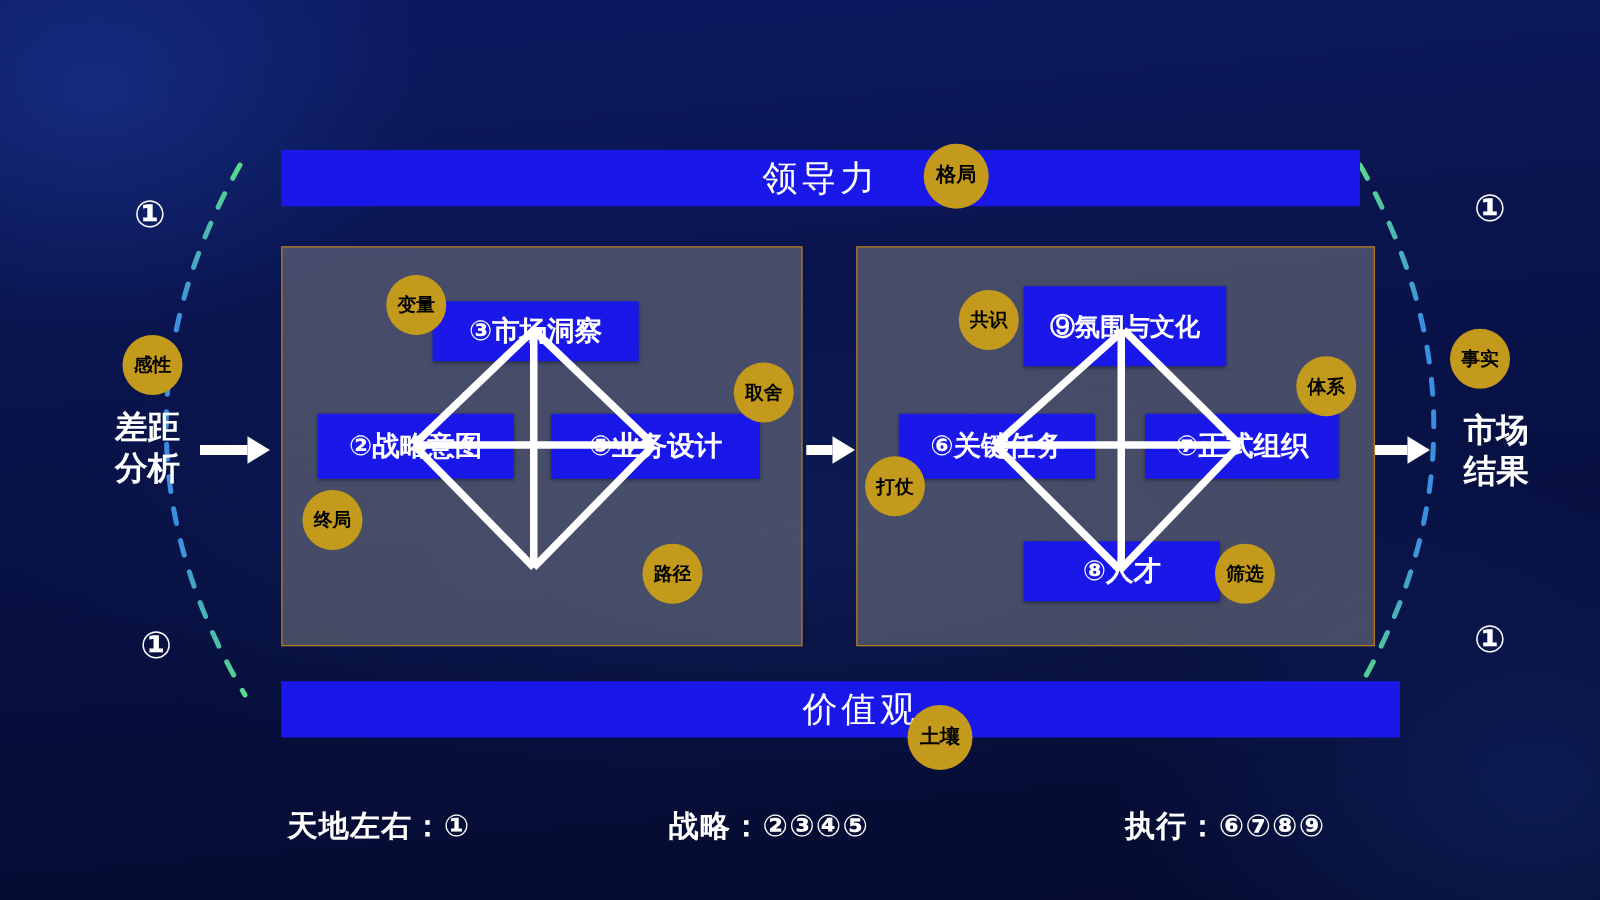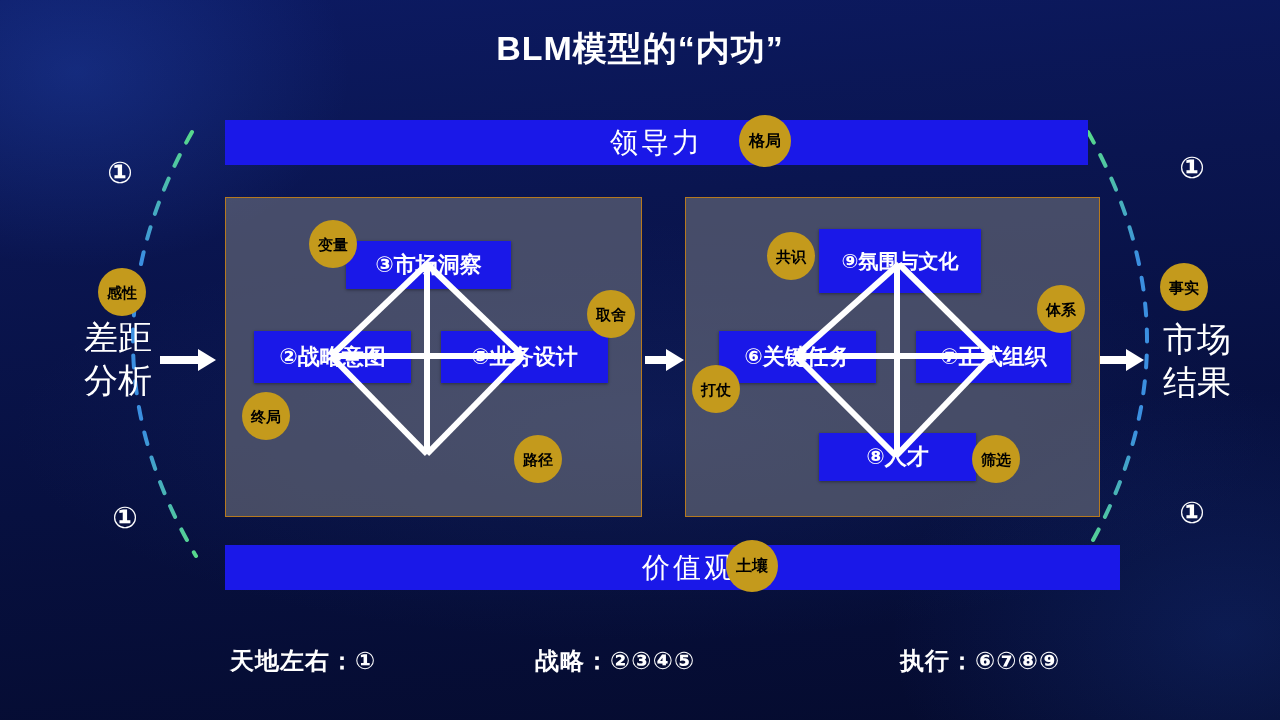--- a/index.html
+++ b/index.html
@@ -21,30 +21,29 @@
   .panel{position:absolute;top:197px;height:318px;background:rgba(120,122,128,.55);
     border:1px solid #b5791f;z-index:1;}
   .node{position:absolute;background:#1a18e8;display:flex;align-items:center;
     justify-content:center;font-weight:bold;color:#fff;z-index:3;
     box-shadow:0 1px 3px rgba(0,0,0,.4);}
   .badge{position:absolute;width:48px;height:48px;border-radius:50%;background:#c49a1c;
     display:flex;align-items:center;justify-content:center;font-size:15px;font-weight:bold;
     color:#000000;z-index:4;line-height:1;}
   .abs-center{transform:translate(-50%,-50%);}
   .circ-num{position:absolute;font-size:30px;font-weight:bold;color:#fff;z-index:4;}
-  .side-label{position:absolute;font-size:34px;font-weight:normal;text-align:center;
+  .side-label{position:absolute;font-size:26px;font-weight:bold;text-align:center;
     line-height:1.25;white-space:pre-line;z-index:4;}
   .legend{position:absolute;top:645px;font-size:24px;font-weight:bold;z-index:4;letter-spacing:1px;}
 </style>
 </head>
 <body>
 
 <div class="stage">
 
-  <div class="title">BLM模型的“内功”</div>
 
   <svg class="connectors" width="1280" height="720" viewBox="0 0 1280 720">
     <defs>
       <linearGradient id="arcGrad" x1="0" y1="0" x2="0" y2="1">
         <stop offset="0" stop-color="#57d98c"></stop>
         <stop offset="0.3" stop-color="#3b8fe0"></stop>
         <stop offset="0.7" stop-color="#3b8fe0"></stop>
         <stop offset="1" stop-color="#57d98c"></stop>
       </linearGradient>
     </defs>
@@ -81,35 +80,35 @@
   </svg>
 
   <div class="bar" style="top:120px;">
     <span>领导力</span>
   </div>
   <div class="badge abs-center" style="left:765px;top:141px;width:52px;height:52px;font-size:16px;">格局</div>
 
   <div class="bar" style="top:545px;padding-left:32px;">
     <span>价值观</span>
   </div>
-  <div class="badge abs-center" style="left:752px;top:566px;width:52px;height:52px;font-size:16px;">土壤</div>
+  <div class="badge abs-center" style="left:752px;top:590px;width:52px;height:52px;font-size:16px;">土壤</div>
 
   <div class="panel" style="left:225px;width:415px;">
     <div class="node" style="left:120px;top:43px;width:165px;height:48px;font-size:22px;">③市场洞察</div>
     <div class="node" style="left:28px;top:133px;width:157px;height:52px;font-size:22px;">②战略意图</div>
     <div class="node" style="left:215px;top:133px;width:167px;height:52px;font-size:22px;">⑤业务设计</div>
 
     <div class="badge" style="left:83px;top:22px;">变量</div>
     <div class="badge" style="left:16px;top:194px;">终局</div>
     <div class="badge" style="left:361px;top:92px;text-align:right;">取舍</div>
     <div class="badge" style="left:288px;top:237px;">路径</div>
   </div>
 
   <div class="panel" style="left:685px;width:413px;">
-    <div class="node" style="left:133px;top:31px;width:162px;height:64px;font-size:20px;">⑨氛围与文化</div>
+    <div class="node" style="left:133px;top:31px;width:162px;height:64px;font-size:20px;font-family:Liberation Serif, serif;">⑨氛围与文化</div>
     <div class="node" style="left:33px;top:133px;width:157px;height:52px;font-size:22px;">⑥关键任务</div>
     <div class="node" style="left:230px;top:133px;width:155px;height:52px;font-size:22px;">⑦正式组织</div>
     <div class="node" style="left:133px;top:235px;width:157px;height:48px;font-size:22px;">⑧人才</div>
 
     <div class="badge" style="left:81px;top:34px;">共识</div>
     <div class="badge" style="left:6px;top:167px;">打仗</div>
     <div class="badge" style="left:351px;top:87px;">体系</div>
     <div class="badge" style="left:286px;top:237px;">筛选</div>
   </div>
 

